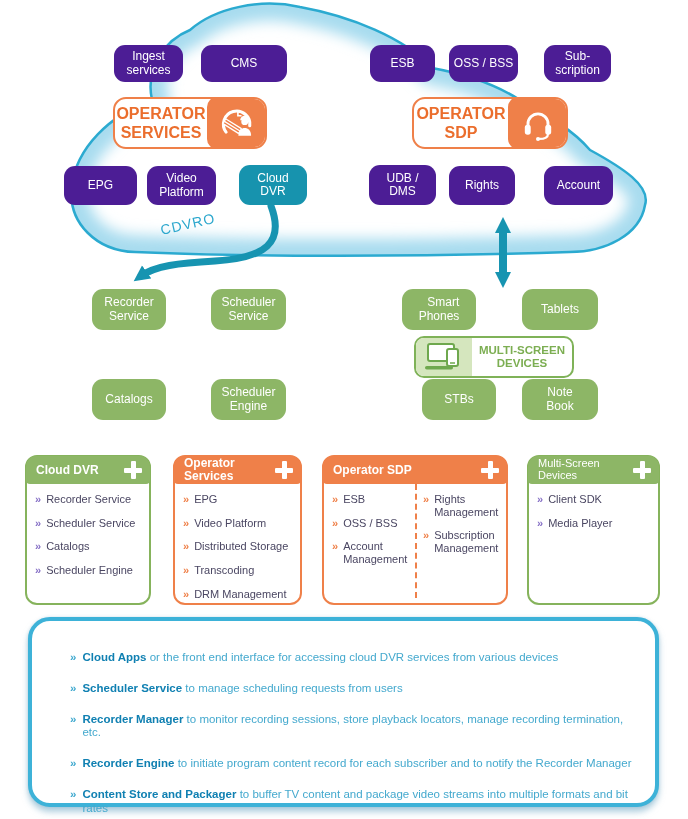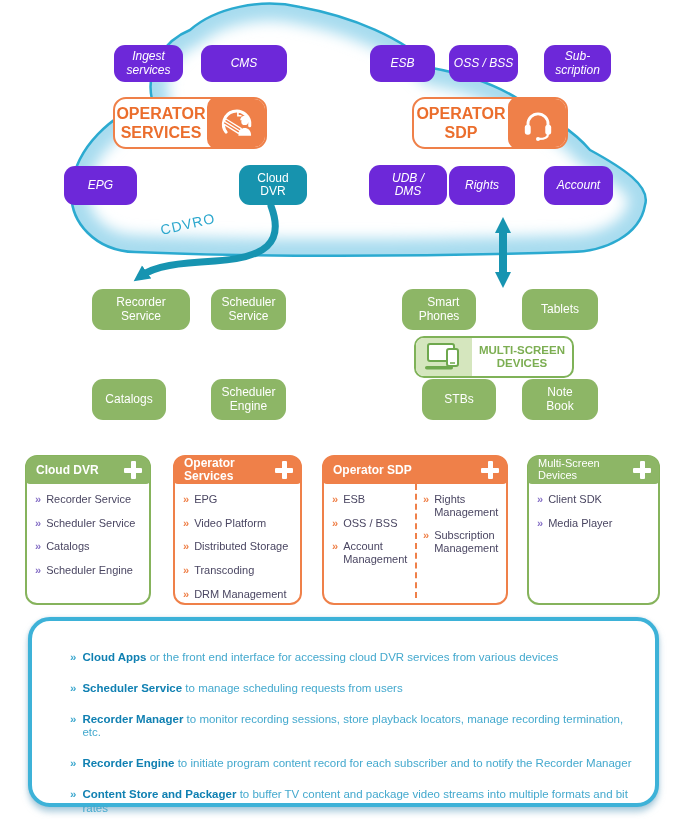--- a/index.html
+++ b/index.html
@@ -7,38 +7,38 @@
   .stage{position:relative;width:688px;height:819px;background:#fff;overflow:hidden;}
 
   
   .cloud-svg{position:absolute;left:55px;top:0;z-index:1;}
   .arrow-svg{position:absolute;left:0;top:0;z-index:2;pointer-events:none;}
 
   
   .nbox{position:absolute;z-index:3;display:flex;align-items:center;justify-content:center;
         border-radius:11px;color:#fff;font-size:12px;line-height:1.12;text-align:center;}
   .nbox span{white-space:pre-line;}
-  .orange{background:#6d28d9;font-style:italic;}
+  .orange{background:#4c1d95;}
   .tealbx{background:#1793AE;}
   .greenbx{background:#8DB666;}
 
   .pos-ingest{left:114px;top:45px;width:69px;height:37px;}
   .pos-cms{left:201px;top:45px;width:86px;height:37px;}
   .pos-esb{left:370px;top:45px;width:65px;height:37px;}
   .pos-ossbss{left:449px;top:45px;width:69px;height:37px;}
   .pos-sub{left:544px;top:45px;width:67px;height:37px;}
 
   .pos-epg{left:64px;top:166px;width:73px;height:39px;}
   .pos-vplat{left:147px;top:166px;width:69px;height:39px;}
   .pos-cdvr{left:239px;top:165px;width:68px;height:40px;}
-  .pos-udb{left:369px;top:165px;width:78px;height:40px;}
+  .pos-udb{left:369px;top:165px;width:67px;height:40px;}
   .pos-rights{left:449px;top:166px;width:66px;height:39px;}
   .pos-account{left:544px;top:166px;width:69px;height:39px;}
 
-  .pos-recsvc{left:92px;top:289px;width:98px;height:41px;text-align:center;}
+  .pos-recsvc{left:92px;top:289px;width:74px;height:41px;text-align:center;}
   .pos-schsvc{left:211px;top:289px;width:75px;height:41px;}
   .pos-smart{left:402px;top:289px;width:74px;height:41px;text-align:right;}
   .pos-tablets{left:522px;top:289px;width:76px;height:41px;}
   .pos-catalogs{left:92px;top:379px;width:74px;height:41px;}
   .pos-scheng{left:211px;top:379px;width:75px;height:41px;}
   .pos-stbs{left:402px;top:379px;width:74px;height:41px;margin-left:20px;}
   .pos-notebook{left:522px;top:379px;width:76px;height:41px;}
 
   
   .op-panel{position:absolute;z-index:3;background:#fff;border:2px solid #EF8049;border-radius:13px;
@@ -176,20 +176,24 @@
         <rect x="30" y="24" width="6.5" height="11" rx="3" fill="#fff"></rect>
         <path d="M33 34 c0 5 -6 5.5 -10 5.5" stroke="#fff" stroke-width="2.4" fill="none" stroke-linecap="round"></path>
         <circle cx="22" cy="39.5" r="2.2" fill="#fff"></circle>
       </svg>
     </div>
   </div>
 
   <div class="nbox orange pos-epg">
       <span>EPG</span>
     </div>
+  <div class="nbox orange pos-vplat">
+      <span>Video
+Platform</span>
+    </div>
   <div class="nbox tealbx pos-cdvr">
       <span>Cloud
 DVR</span>
     </div>
   <div class="nbox orange pos-udb">
       <span>UDB /
 DMS</span>
     </div>
   <div class="nbox orange pos-rights">
       <span>Rights</span>

